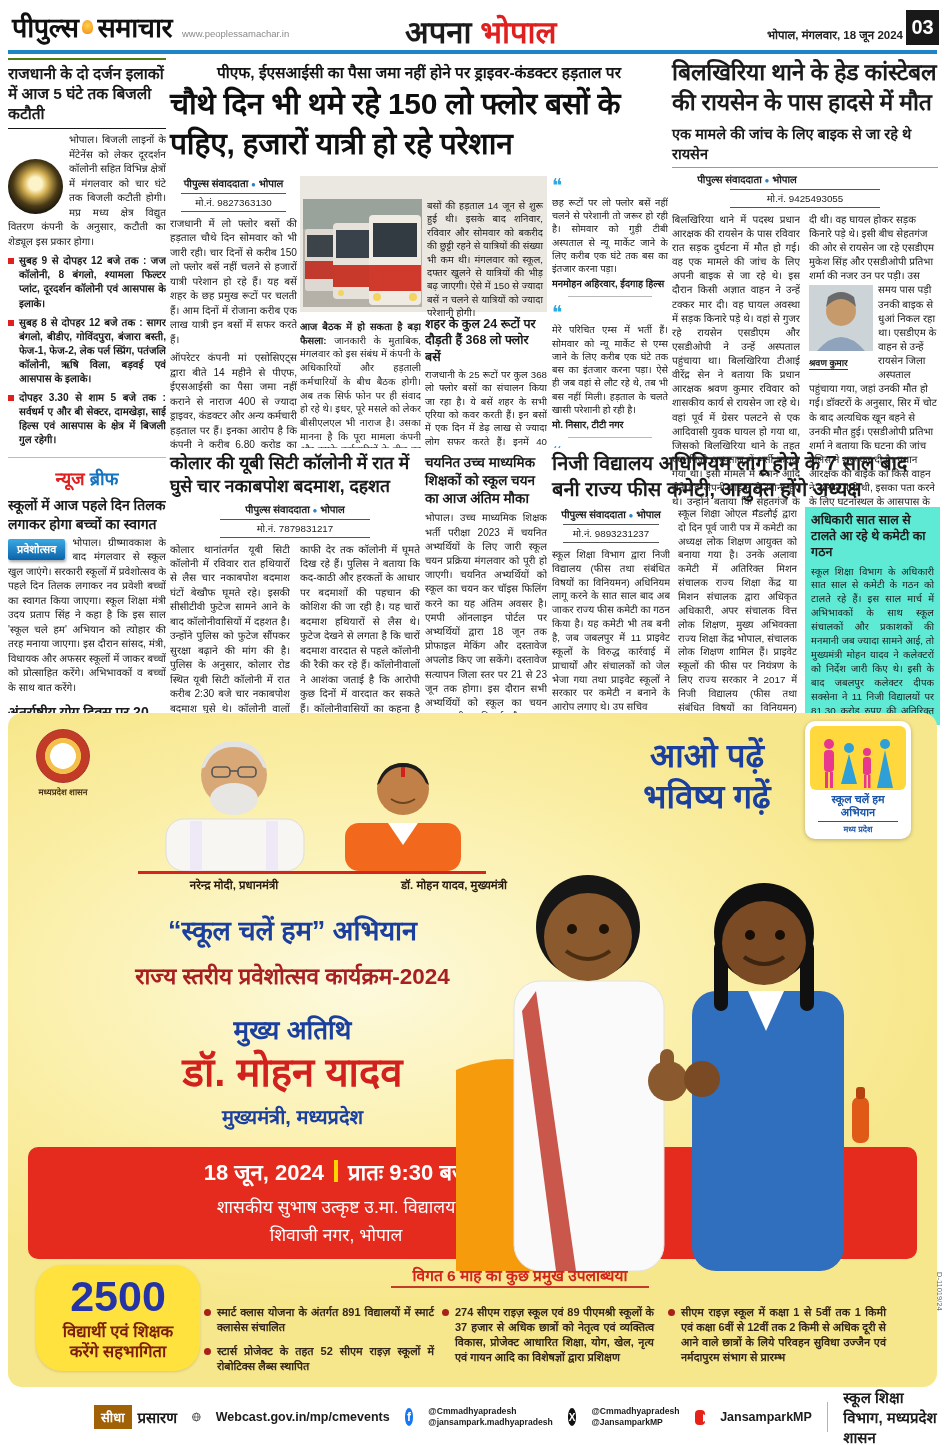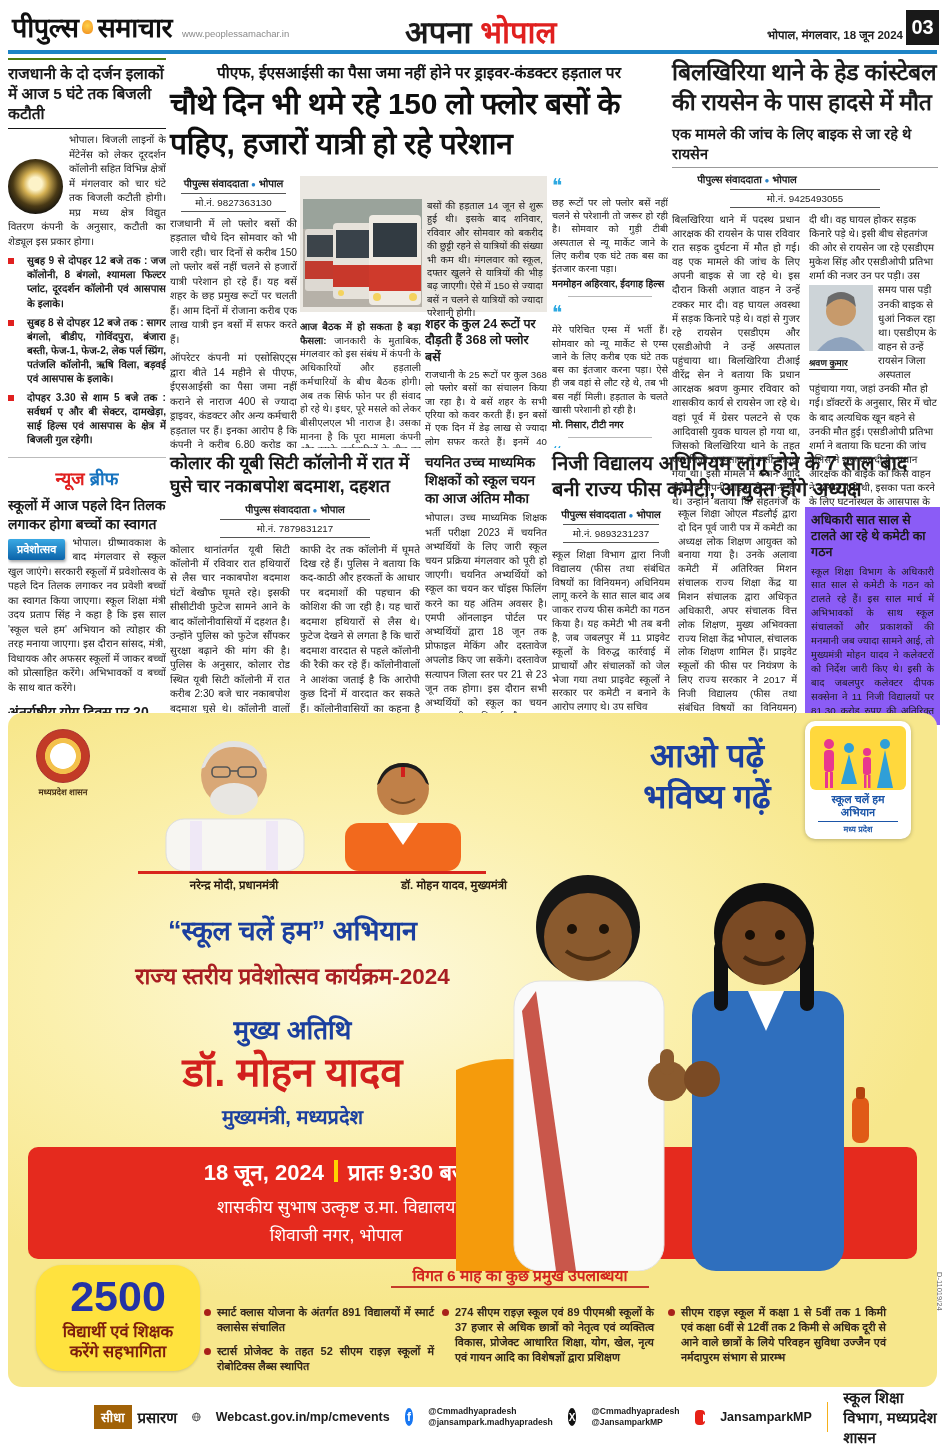--- a/index.html
+++ b/index.html
@@ -28,21 +28,21 @@
   .byline .dot{color:#2a83c9;font-size:8px;}
   .phone{font-size:9.8px;text-align:center;border-top:1px solid #555;border-bottom:1px solid #555;
          padding:2px 0;margin:3px auto 5px;width:82%;}
 
   
   .leftcol{left:8px;top:58px;width:158px;height:655px;}
   .pc-head{border-top:2px solid #4d7c0f;border-bottom:1.5px solid #161616;padding:4px 0;
            font-size:15.5px;font-weight:800;line-height:1.3;}
   .bulb-img{float:left;width:55px;height:55px;border-radius:50%;margin:26px 6px 2px 0;
             background:radial-gradient(circle at 50% 45%,#fdf3c8 0 16%,#d6b254 30%,#4a3a16 55%,#0d0d0d 78%);}
-  .sched li{list-style:none;font-size:10.2px;font-weight:600;line-height:1.38;margin:5px 0;display:flex;gap:13px;}
+  .sched li{list-style:none;font-size:10.2px;font-weight:600;line-height:1.38;margin:5px 0;display:flex;gap:5px;}
   .sched .sq{flex:none;width:6px;height:6px;background:#e0201f;margin-top:4px;}
   .nb-title{font-size:18px;font-weight:800;text-align:center;margin:10px 0 6px;border-top:1px solid #bbb;padding-top:8px;}
   .nb-red{color:#e0201f;} .nb-blue{color:#1673bf;}
   .brief-head{font-size:14px;font-weight:800;line-height:1.3;margin:6px 0 3px;}
   .tagbox{float:left;background:linear-gradient(#3aa9e4,#0b63a9);color:#fff;font-weight:700;
           font-size:11px;padding:3px 9px;margin:3px 7px 2px 0;border-radius:2px;box-shadow:1px 2px 3px rgba(0,0,0,.35);}
 
   
   .kicker{left:170px;top:61px;width:498px;text-align:center;font-size:15.5px;font-weight:800;color:#141414;}
   .mainhead{left:170px;top:84px;width:500px;font-size:30px;font-weight:800;line-height:1.33;color:#0f0f0f;letter-spacing:-.3px;}
@@ -73,21 +73,21 @@
   .teachers{left:425px;top:454px;width:122px;}
   .teachers h3{margin:0 0 4px;font-size:13.5px;font-weight:800;line-height:1.32;}
   .teachers .body-txt{height:212px;overflow:hidden;font-size:10px;}
 
   
   .fees{left:552px;top:450px;width:388px;}
   .fees h2{margin:0;font-size:20px;font-weight:800;line-height:1.32;}
   .fees .cols{display:flex;gap:8px;margin-top:4px;}
   .fees .fc1{width:122px;} .fees .fc2{width:123px;}
   .fees .fc-txt{font-size:9.9px;line-height:1.4;height:198px;overflow:hidden;}
-  .fees .fc3{width:127px;background:#8b5cf6;padding:5px 6px;height:208px;overflow:hidden;}
+  .fees .fc3{width:127px;background:#5eead4;padding:5px 6px;height:208px;overflow:hidden;}
   .fees .fc3 h4{margin:0 0 4px;font-size:12.5px;font-weight:800;line-height:1.3;}
   .fees .fc3 .body-txt{font-size:9.8px;}
 
   
   .constable{left:672px;top:58px;width:266px;}
   .constable h2{margin:0;font-size:23px;font-weight:800;line-height:1.3;letter-spacing:-.2px;}
   .constable .sub{font-size:14.5px;font-weight:800;margin:5px 0 4px;border-bottom:1px solid #999;padding-bottom:4px;}
   .constable .byline,.constable .phone{width:150px;margin-right:auto;}
   .con-cols{display:flex;gap:9px;}
   .con-cols>div{width:128px;height:298px;overflow:hidden;font-size:10.1px;line-height:1.4;}

